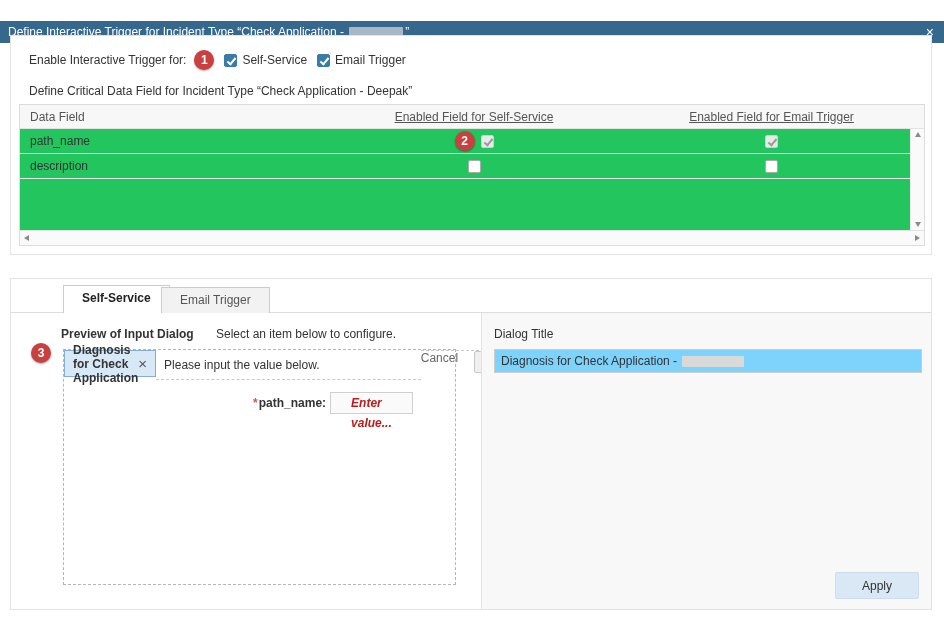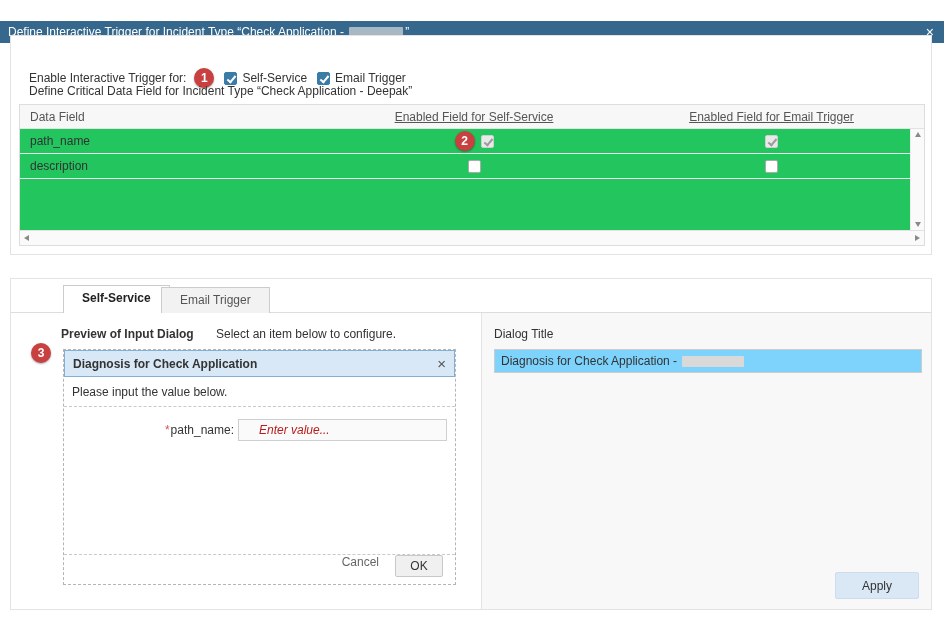--- a/index.html
+++ b/index.html
@@ -41,21 +41,21 @@
   }
   .cb.checked { background:#3a7ca5; border-color:#3a7ca5; }
   .cb.checked::after {
     content:""; position:absolute; left:4px; top:1px; width:3px; height:7px;
     border:solid #fff; border-width:0 2px 2px 0; transform:rotate(40deg);
   }
   .cb.checked.disabled { background:#e9e9e9; border-color:#cfcfcf; cursor:default; }
   .cb.checked.disabled::after { border-color:#9b9b9b; }
 
   
-  .enable-row { position:absolute; left:18px; top:12px; height:24px; display:flex; align-items:center;margin-top:18px; }
+  .enable-row { position:absolute; left:18px; top:12px; height:24px; display:flex; align-items:center; }
   .enable-row .lbl { margin-right:8px; }
   .trigger-cb { display:flex; align-items:center; gap:5px; margin-left:10px; cursor:pointer; }
   .define-label { position:absolute; left:18px; top:48px; }
 
   .dtable { position:absolute; left:8px; top:68px; width:906px; height:142px; border:1px solid #ddd; background:#22c55e; }
   .dtable-header { display:flex; height:24px; background:#f7f7f7; border-bottom:1px solid #e2e2e2; color:#555; align-items:center; }
   .col1 { width:295px; padding-left:10px; text-align:left; }
   .col2 { width:318px; text-align:center; display:flex; justify-content:center; align-items:center; }
   .col3 { flex:1; text-align:center; display:flex; justify-content:center; align-items:center; padding-right:14px; }
   .dtable-header .col2, .dtable-header .col3 { display:block;text-decoration:underline; }
@@ -89,31 +89,31 @@
 
   .left-region { position:absolute; left:0; top:34px; bottom:0; width:470px; background:#fff; }
   .right-region { position:absolute; left:470px; top:34px; bottom:0; right:0; background:#f8f8f8; border-left:1px solid #e3e3e3; }
 
   .preview-heading { position:absolute; left:50px; top:14px; font-weight:bold; }
   .preview-hint { position:absolute; left:205px; top:14px; }
   .badge-3 { position:absolute; left:20px; top:30px; }
 
   .preview-dialog {
     position:absolute; left:52px; top:36px; width:393px; height:236px;
-    border:1px dashed #b5b5b5; background:#fff; display:flex; flex-direction:column;
+    border:1px dashed #b5b5b5; background:#fff; display:flex; flex-direction:row;
   }
   .pd-header {
     height:27px; background:#d9e8f7; border:1px solid #85aed4; display:flex;
     align-items:center; padding:0 8px; cursor:pointer;
   }
   .pd-header .pd-title { flex:1; font-weight:bold; color:#333; }
   .pd-header .pd-close { font-size:15px; color:#555; cursor:pointer; }
   .pd-body { flex:1; display:flex; flex-direction:column; }
   .pd-instruction { padding:8px 8px 7px 8px; border-bottom:1px dashed #c9c9c9; }
-  .pd-field-row { display:flex; align-items:center; margin-top:12px; }
+  .pd-field-row { display:flex; align-items:center; margin-top:12px;font-weight:bold; }
   .pd-field-label { width:170px; text-align:right; white-space:nowrap; }
   .req { color:#d9534f; margin-right:1px; }
   .pd-input {
     flex:1; margin-left:4px; margin-right:8px; height:22px; line-height:20px;
     border:1px solid #cfcfcf; background:#fafafa; padding:0 20px;
     font-style:italic; color:#b91c1c; cursor:text;
   }
   .pd-footer {
     border-top:1px dashed #c9c9c9; height:30px; display:flex; align-items:flex-start;
     justify-content:flex-end; gap:16px; padding-right:12px;

